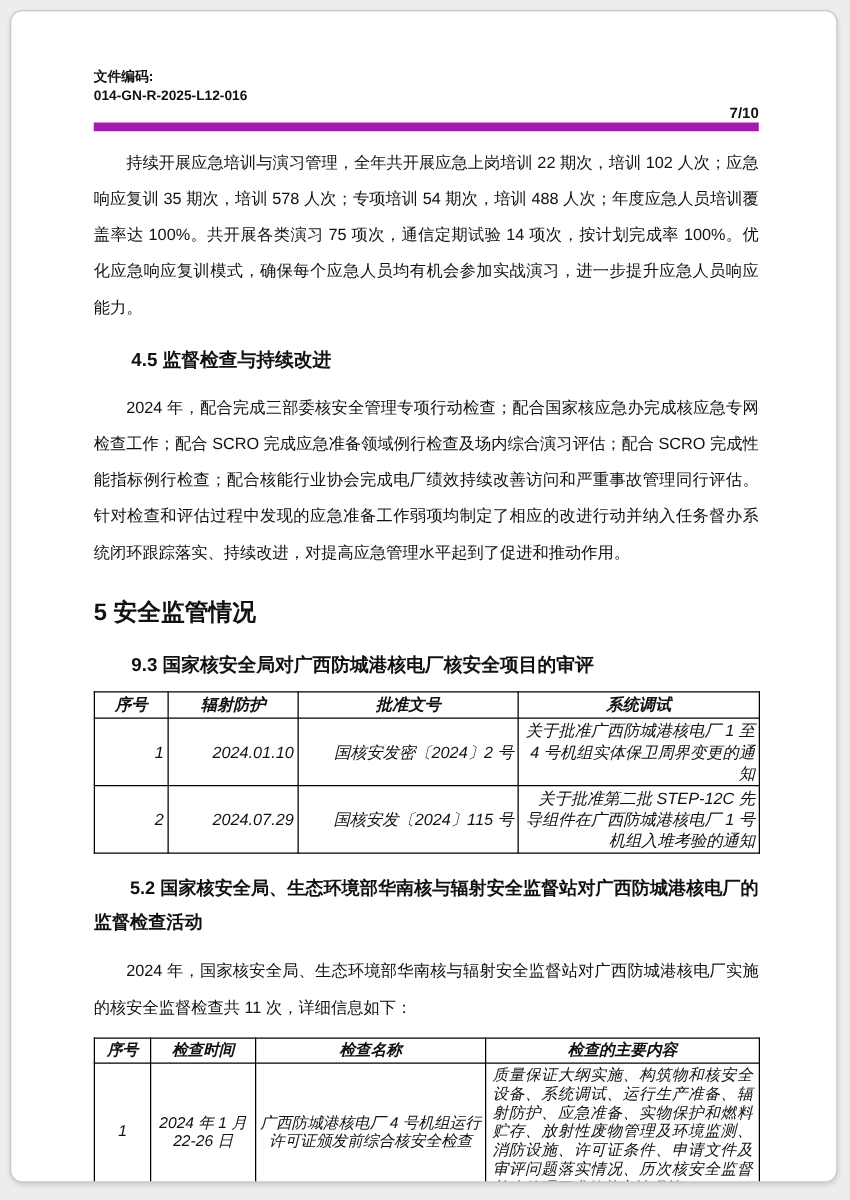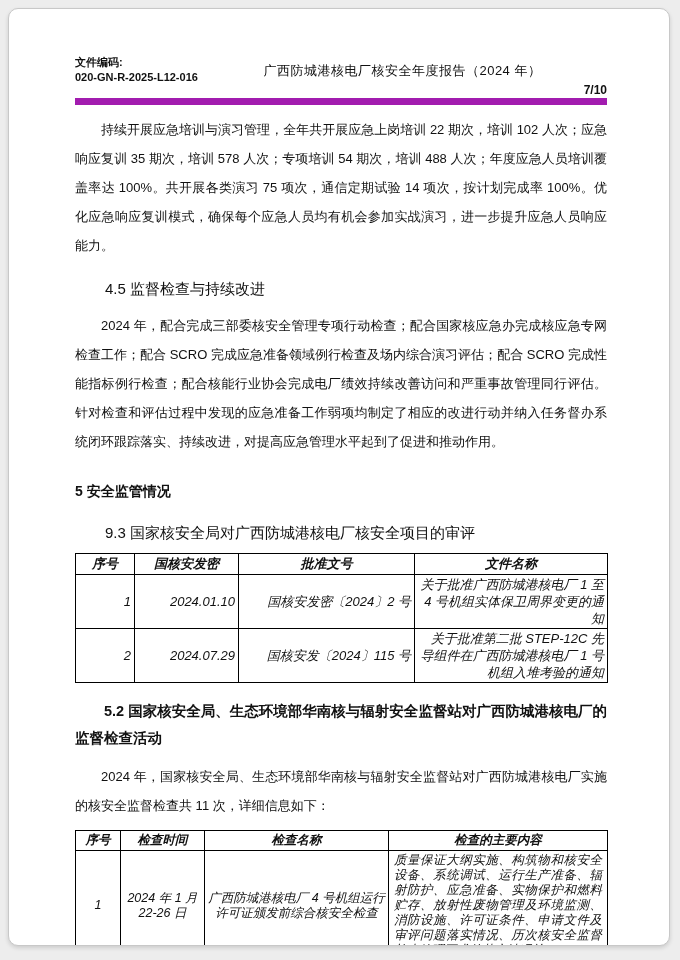--- a/index.html
+++ b/index.html
@@ -55,27 +55,27 @@
   
   .para{
     font-size:13px;
     line-height:29px;
     text-align:justify;
     text-indent:2em;
     margin:10px 0 0 0;
   }
   .h-sub{
     font-size:15px;
-    font-weight:normal;
+    font-weight:bold;
     text-indent:2em;
     margin:17px 0 3px 0;
     line-height:24px;
   }
   .h-main{
-    font-size:14px;
+    font-size:19px;
     font-weight:bold;
     margin:22px 0 0 0;
     line-height:26px;
   }
   .h-sub2{
     font-size:14.5px;
     font-weight:bold;
     text-indent:2em;
     text-align:justify;
     line-height:27px;
@@ -125,23 +125,22 @@
 </head>
 <body>
 
 <div class="page-card">
   <div class="content">
 
     <div class="doc-header">
       <div class="header-row">
         <div class="doc-code">
           <div>文件编码:</div>
-          <div>020-GN-R-2025-L12-016</div>
+          <div>014-GN-R-2025-L12-016</div>
         </div>
-        <div class="doc-title">广西防城港核电厂核安全年度报告（2024 年）</div>
       </div>
       <div class="page-num">7/10</div>
     </div>
 
     <p class="para">持续开展应急培训与演习管理，全年共开展应急上岗培训 22 期次，培训 102 人次；应急响应复训 35 期次，培训 578 人次；专项培训 54 期次，培训 488 人次；年度应急人员培训覆盖率达 100%。共开展各类演习 75 项次，通信定期试验 14 项次，按计划完成率 100%。优化应急响应复训模式，确保每个应急人员均有机会参加实战演习，进一步提升应急人员响应能力。</p>
 
     <div class="h-sub">4.5 监督检查与持续改进</div>
 
     <p class="para">2024 年，配合完成三部委核安全管理专项行动检查；配合国家核应急办完成核应急专网检查工作；配合 SCRO 完成应急准备领域例行检查及场内综合演习评估；配合 SCRO 完成性能指标例行检查；配合核能行业协会完成电厂绩效持续改善访问和严重事故管理同行评估。针对检查和评估过程中发现的应急准备工作弱项均制定了相应的改进行动并纳入任务督办系统闭环跟踪落实、持续改进，对提高应急管理水平起到了促进和推动作用。</p>
 
@@ -152,23 +151,23 @@
     <table class="tbl tbl-review">
       <colgroup>
         <col style="width:59px">
           <col style="width:104px">
           <col style="width:176px">
           <col style="width:193px">
       </colgroup>
       <thead>
         <tr>
           <th>序号</th>
-          <th>国核安发密</th>
+          <th>辐射防护</th>
           <th>批准文号</th>
-          <th>文件名称</th>
+          <th>系统调试</th>
         </tr>
       </thead>
       <tbody>
         <tr>
           <td>1</td>
           <td>2024.01.10</td>
           <td>国核安发密〔2024〕2 号</td>
           <td>关于批准广西防城港核电厂 1 至 4 号机组实体保卫周界变更的通知</td>
         </tr>
         <tr>

